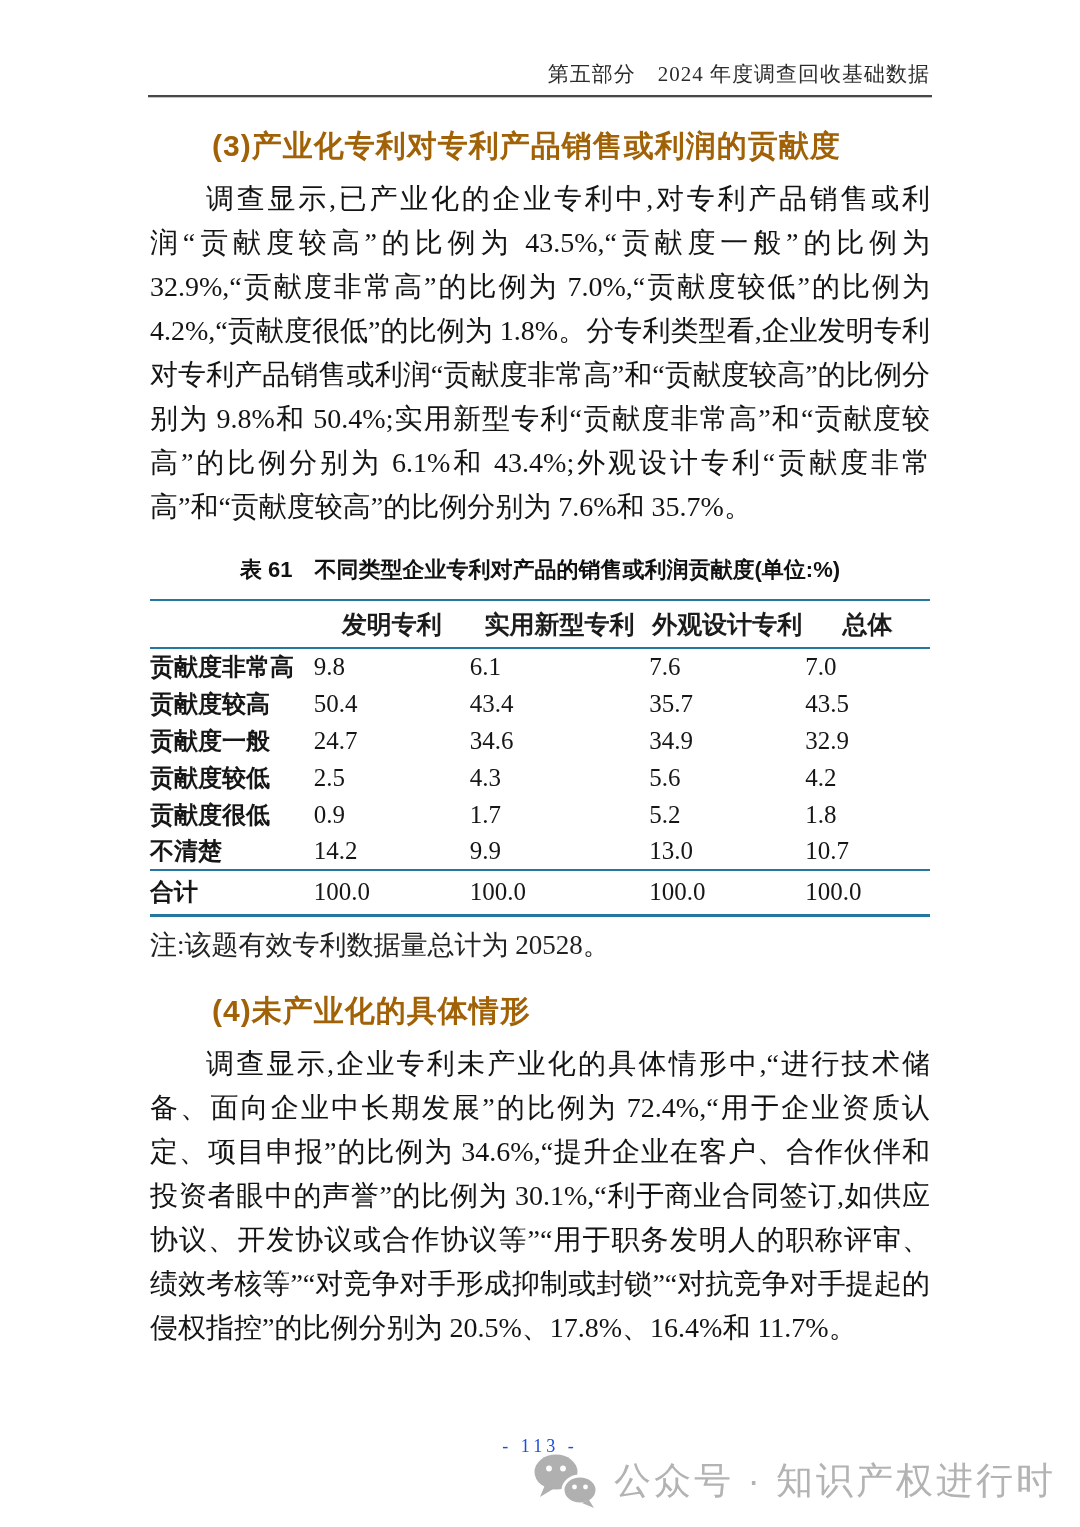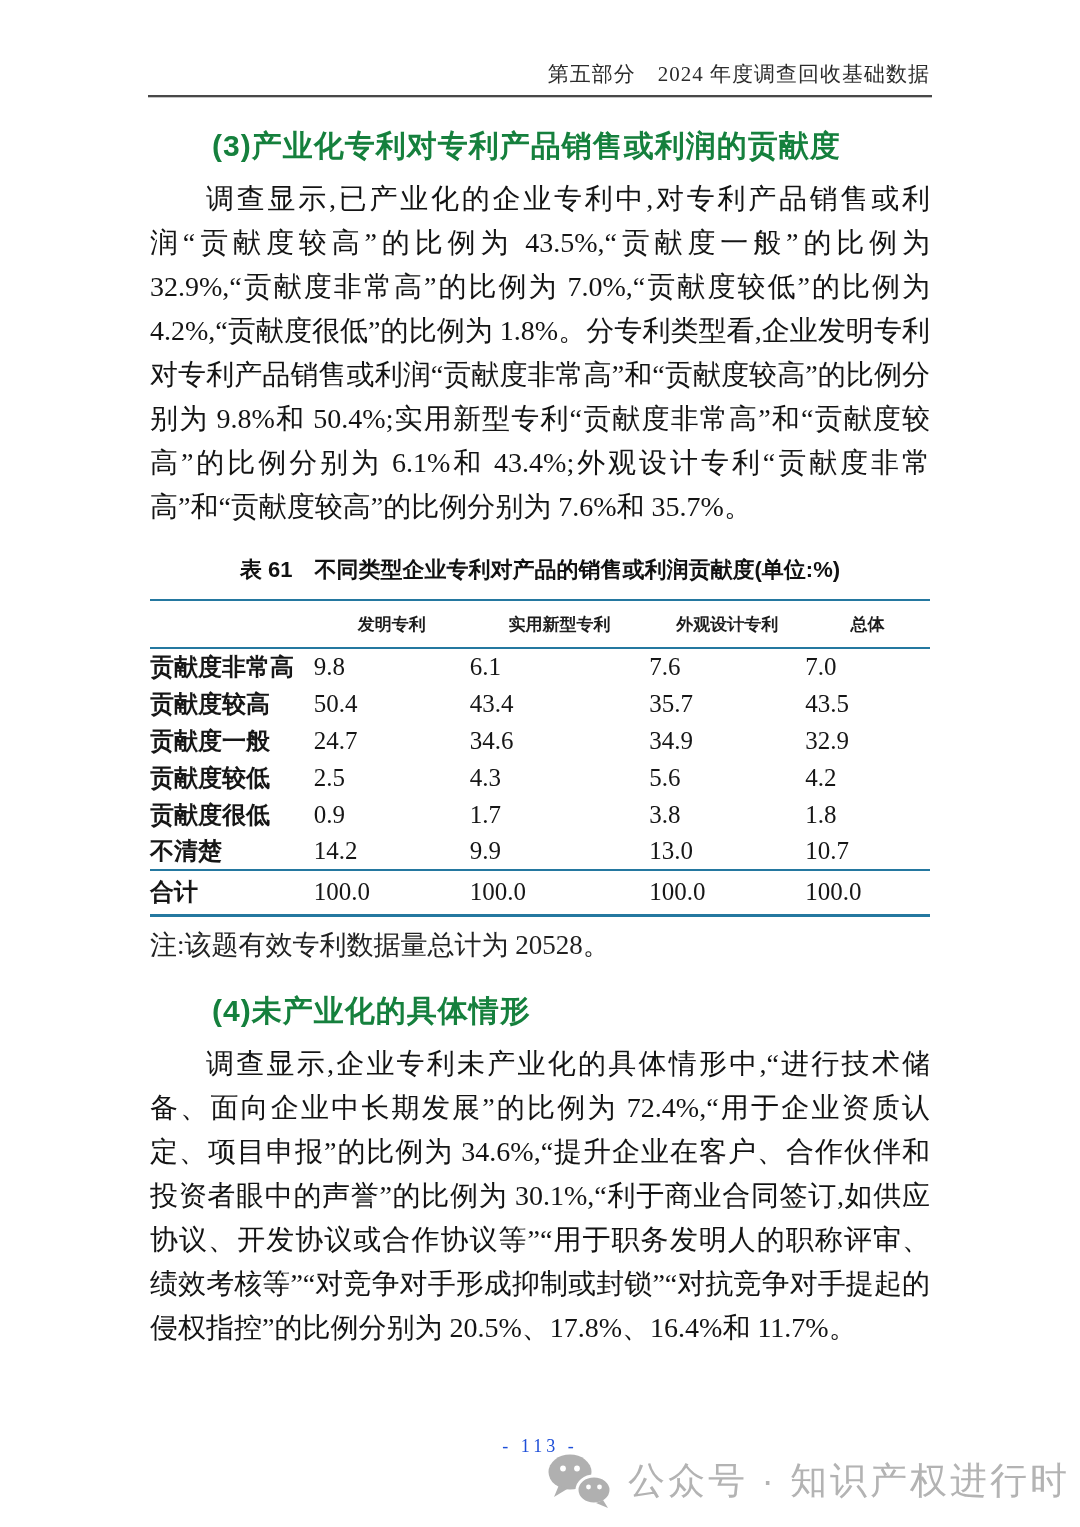--- a/index.html
+++ b/index.html
@@ -31,21 +31,21 @@
     border-bottom:1px solid #c4c4c4;
   }
   
   .content{
     padding:0 150px;
   }
   .section-heading{
     font-family:"Liberation Sans","DejaVu Sans",sans-serif;
     font-weight:bold;
     font-size:30px;
-    color:#15803d;
+    color:#a16207;
     text-indent:62px;
     margin-top:28px;
     letter-spacing:1px;
   }
   .body-paragraph{
     margin-top:10px;
     font-size:28px;
     line-height:44px;
     text-align:justify;
     text-indent:2em;
@@ -69,21 +69,21 @@
   }
   table.data-table col.c0{width:21%;}
   table.data-table col.c1{width:20%;}
   table.data-table col.c2{width:23%;}
   table.data-table col.c3{width:20%;}
   table.data-table col.c4{width:16%;}
   table.data-table thead th{
     height:48px;
     font-family:"Liberation Sans","DejaVu Sans",sans-serif;
     font-weight:bold;
-    font-size:17px;
+    font-size:25px;
     text-align:center;
     vertical-align:middle;
     border-bottom:2px solid var(--rule-color);
   }
   table.data-table tbody td{
     height:37px;
     font-size:25px;
     text-align:left;
     vertical-align:middle;
     color:#161616;
@@ -107,21 +107,21 @@
     position:absolute;
     left:0;right:0;
     bottom:70px;
     text-align:center;
     font-size:18px;
     color:#1d4ed8;
     letter-spacing:4px;
   }
   .watermark{
     position:absolute;
-    right:10px;
+    right:24px;
     bottom:18px;
     display:flex;
     align-items:center;
     gap:14px;
     color:var(--watermark-color);
     font-family:"Liberation Sans","DejaVu Sans",sans-serif;
     font-size:37px;
     letter-spacing:3px;
     user-select:none;
     justify-content:flex-end;
@@ -187,21 +187,21 @@
           <td class="row-label">贡献度较低</td>
           <td>2.5</td>
           <td>4.3</td>
           <td>5.6</td>
           <td>4.2</td>
         </tr>
         <tr>
           <td class="row-label">贡献度很低</td>
           <td>0.9</td>
           <td>1.7</td>
-          <td>3.8</td>
+          <td>5.2</td>
           <td>1.8</td>
         </tr>
         <tr>
           <td class="row-label">不清楚</td>
           <td>14.2</td>
           <td>9.9</td>
           <td>13.0</td>
           <td>10.7</td>
         </tr>
         <tr class="total-row">

